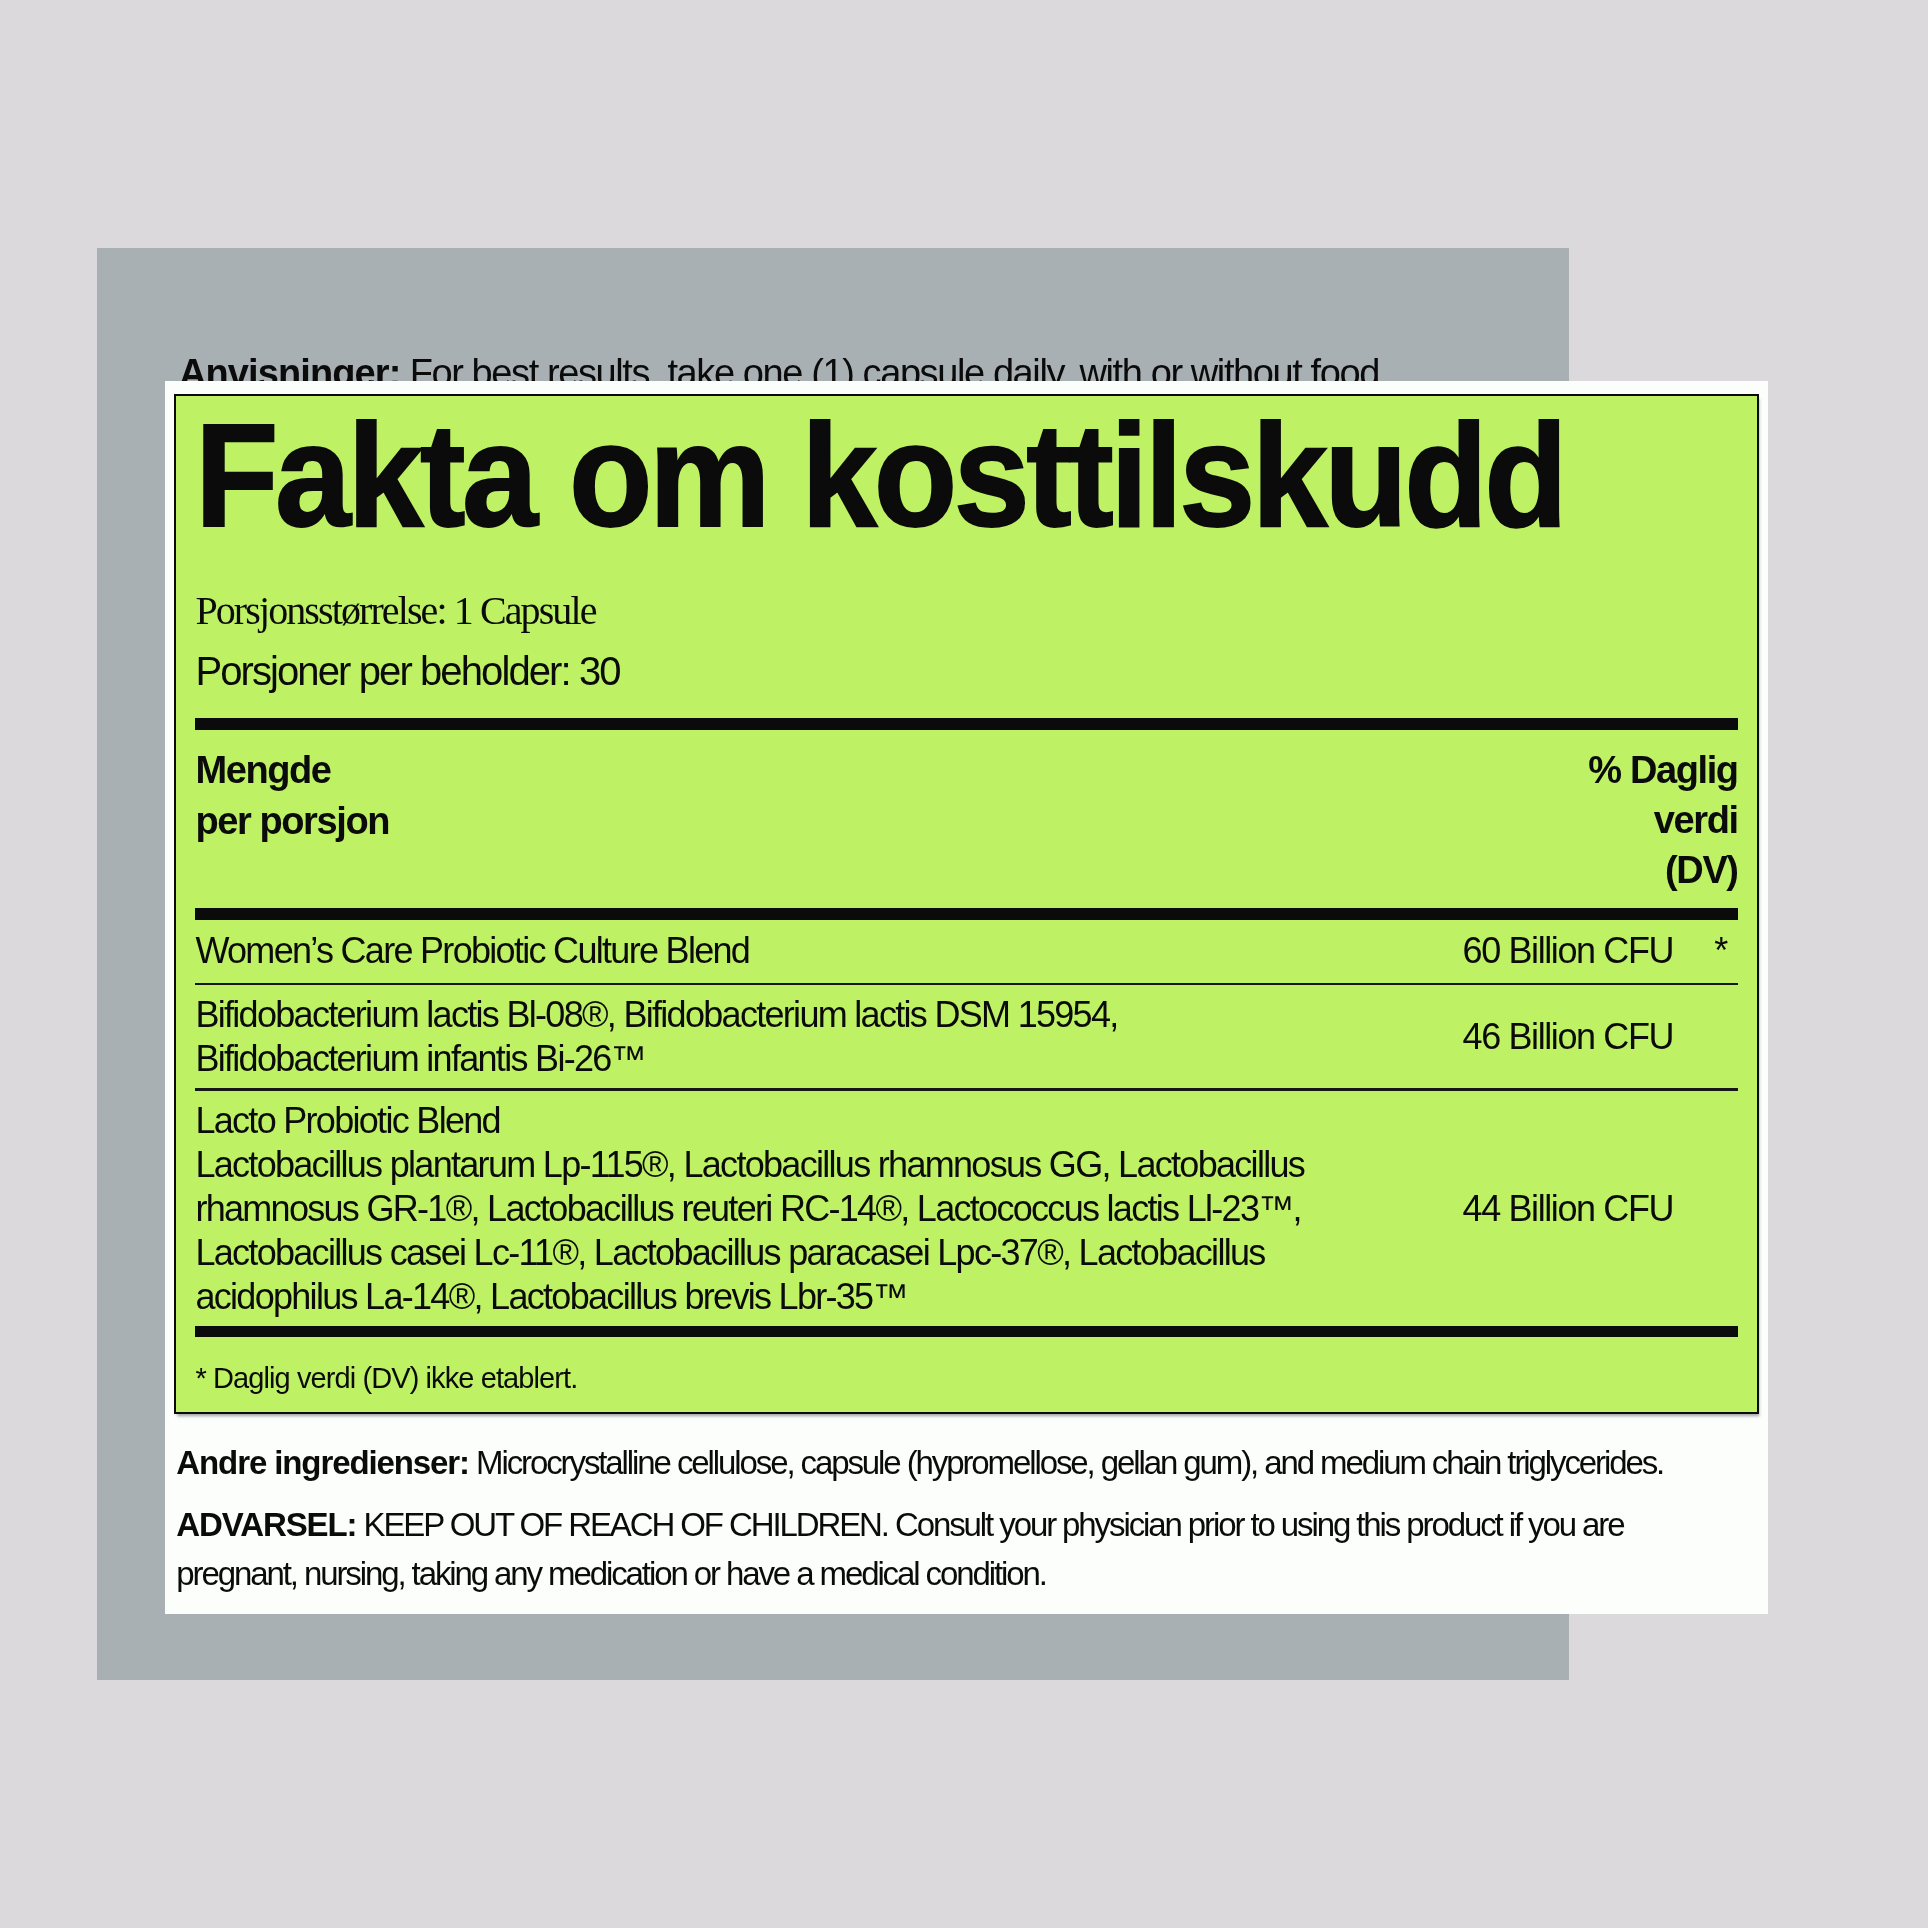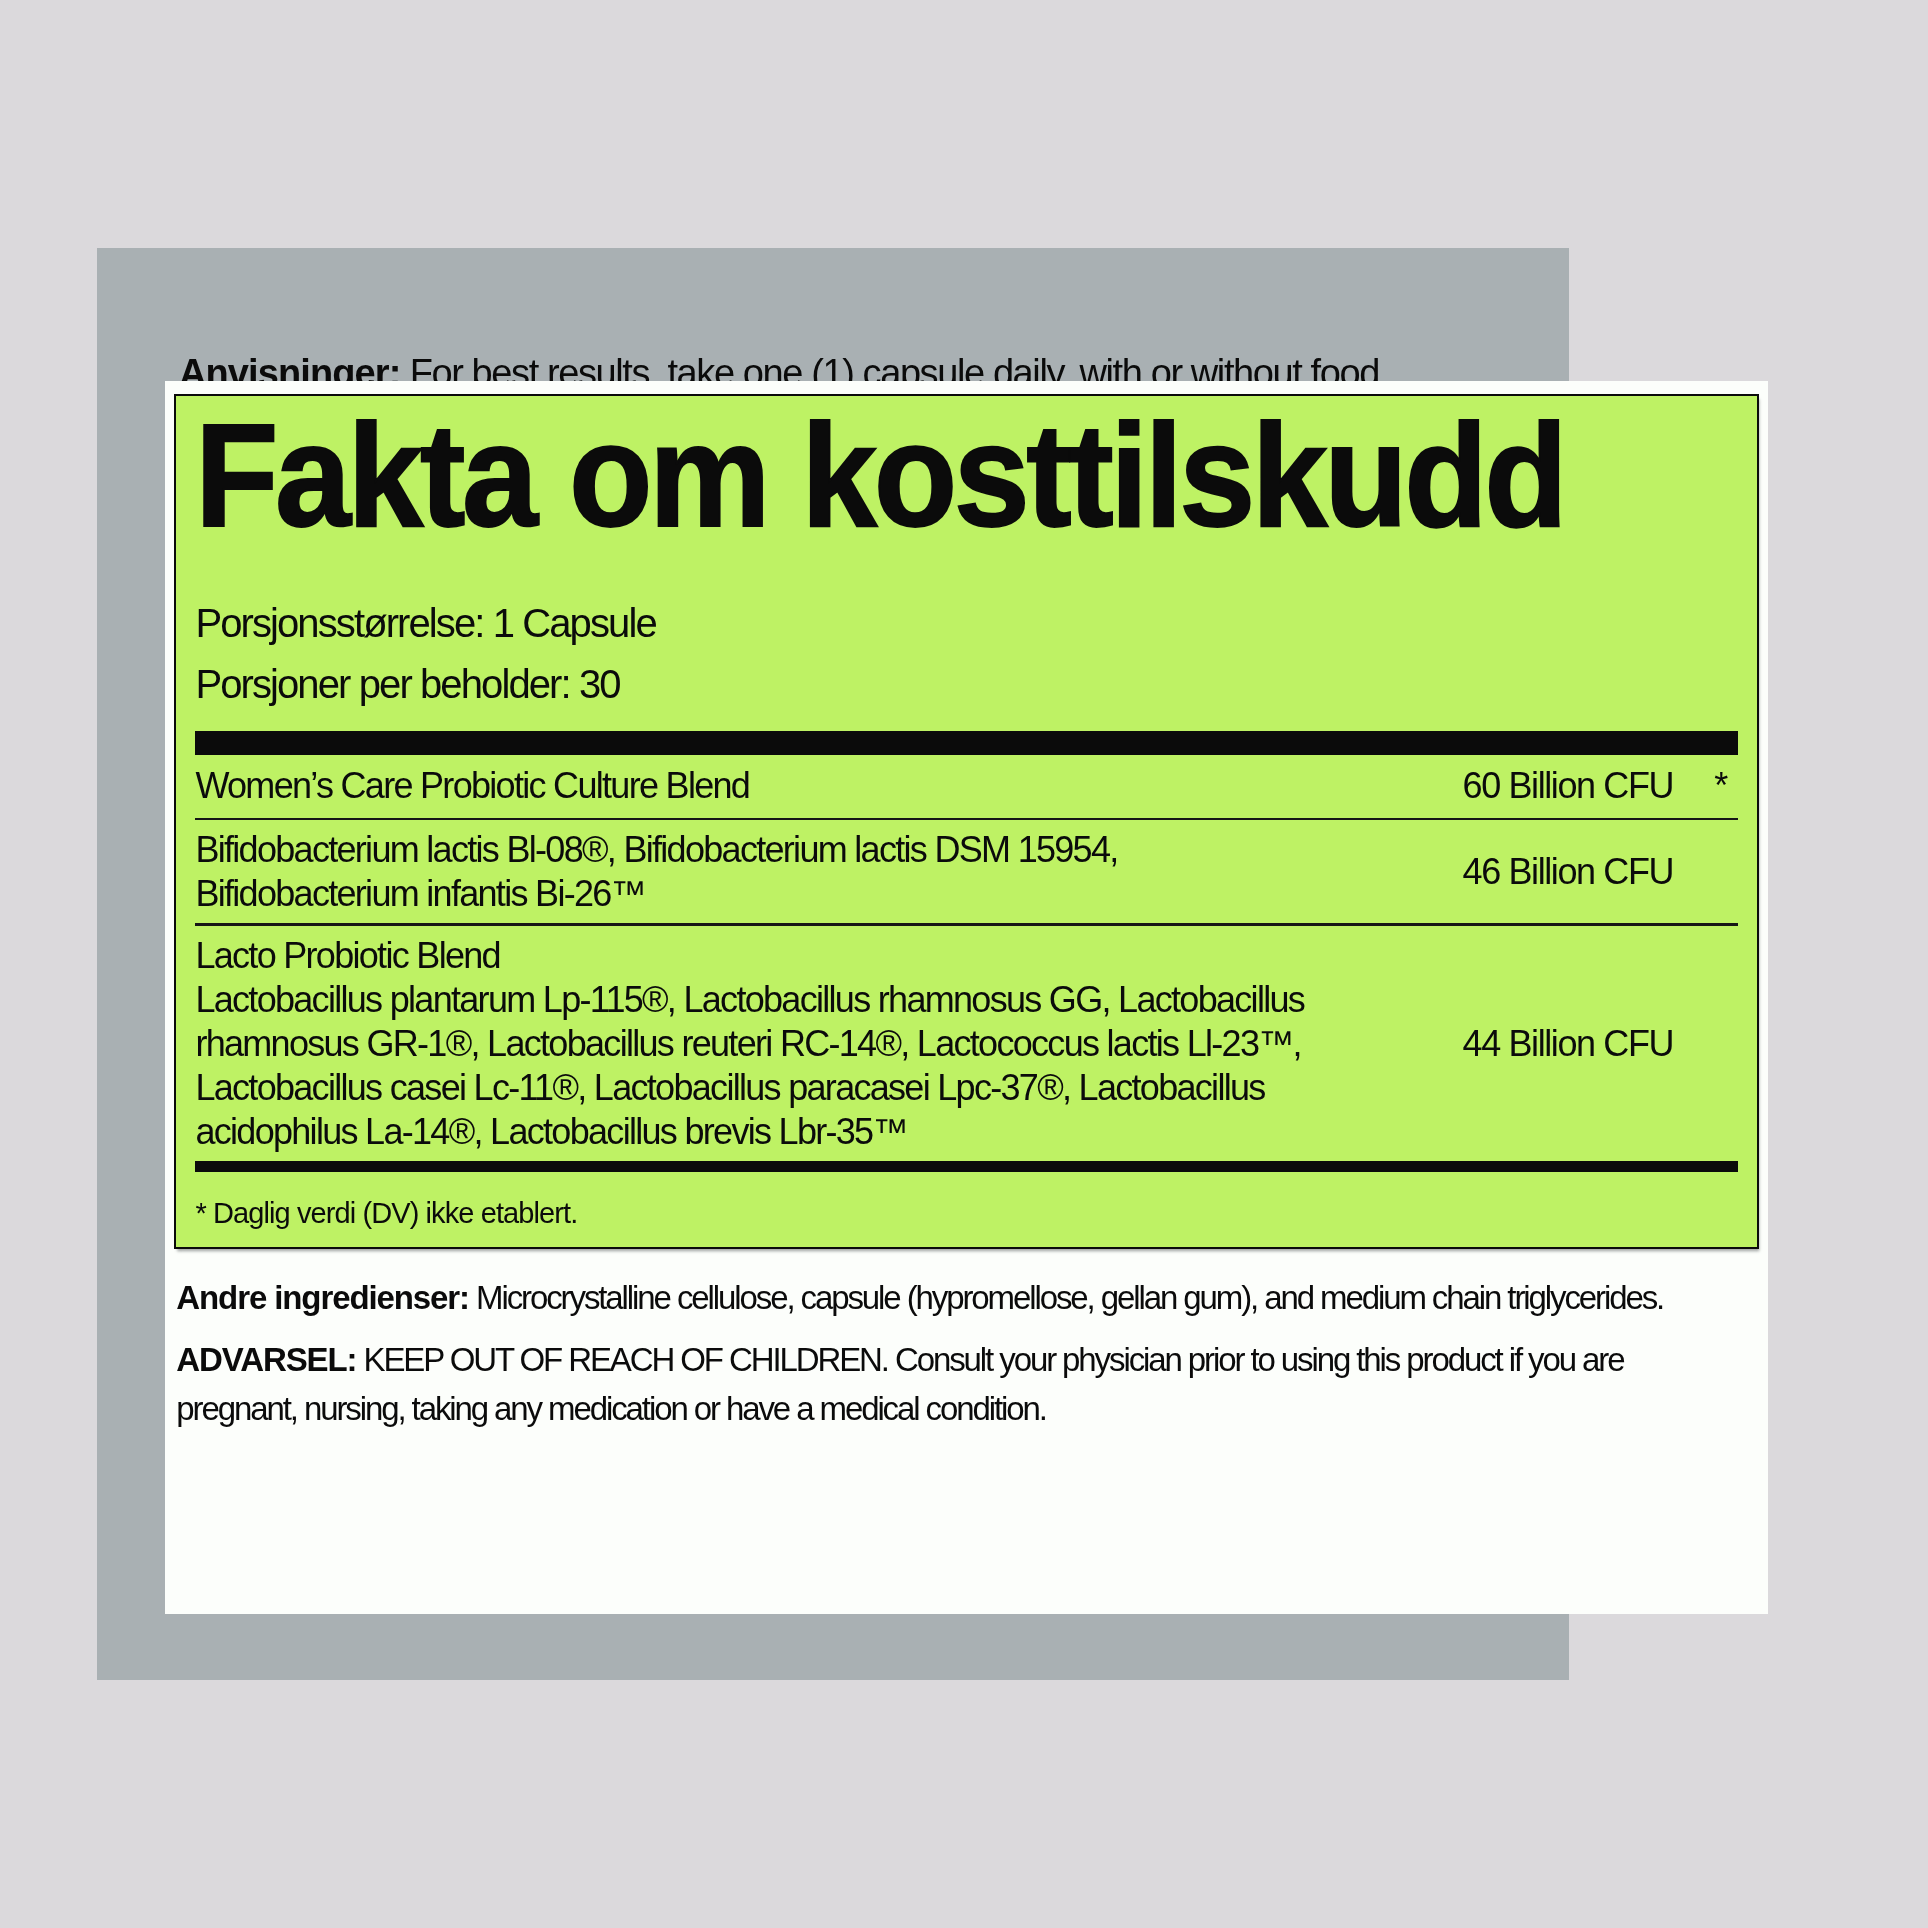--- a/index.html
+++ b/index.html
@@ -31,21 +31,21 @@
     box-shadow:1.9px 3.8px 2.8px -0.9px rgba(90,95,95,.55);
   }
   .facts-title{
     margin-top:9.4px;
     font-size:147px;font-weight:900;line-height:141px;
     letter-spacing:-3.8px;white-space:nowrap;
     transform:scaleX(0.93);transform-origin:left center;
     -webkit-text-stroke:1.9px #0b0b0b;
   }
   .serving{font-size:40px;letter-spacing:-1.9px;line-height:49px;}
-  .serving-1{margin-top:53px;}
+  .serving-1{margin-top:40px;font-family:Liberation Serif, serif;}
   .serving-2{margin-top:11.3px;margin-bottom:22.6px;}
   .rule{background:#0b0b0b;border:none;margin:0;}
   .rule-thick{height:12.2px;}
   .rule-mid{height:11.3px;}
   .rule-thin{height:2.8px;background:#161616;}
   .col-headers{
     display:flex;justify-content:space-between;align-items:flex-start;
     padding:15px 0 13px 0;
   }
   .amount-header{font-size:38px;font-weight:bold;letter-spacing:-1.4px;line-height:51px;}
@@ -78,20 +78,31 @@
 
     <div class="facts-box">
 
       <div class="facts-title">Fakta om kosttilskudd</div>
 
       <div class="serving serving-1">Porsjonsstørrelse: 1 Capsule</div>
       <div class="serving serving-2">Porsjoner per beholder: 30</div>
 
       <hr class="rule rule-thick">
 
+      <div class="col-headers">
+        <div class="amount-header">
+          <div>Mengde</div>
+          <div>per porsjon</div>
+        </div>
+        <div class="dv-header">
+          <div>% Daglig</div>
+          <div>verdi</div>
+          <div>(DV)</div>
+        </div>
+      </div>
 
       <hr class="rule rule-mid">
 
       <div class="facts-row row-pad-lg">
         <div class="row-name">
           <div>Women’s Care Probiotic Culture Blend</div>
         </div>
         <div class="row-amount">60 Billion CFU</div>
         <div class="row-dv">*</div>
       </div>

